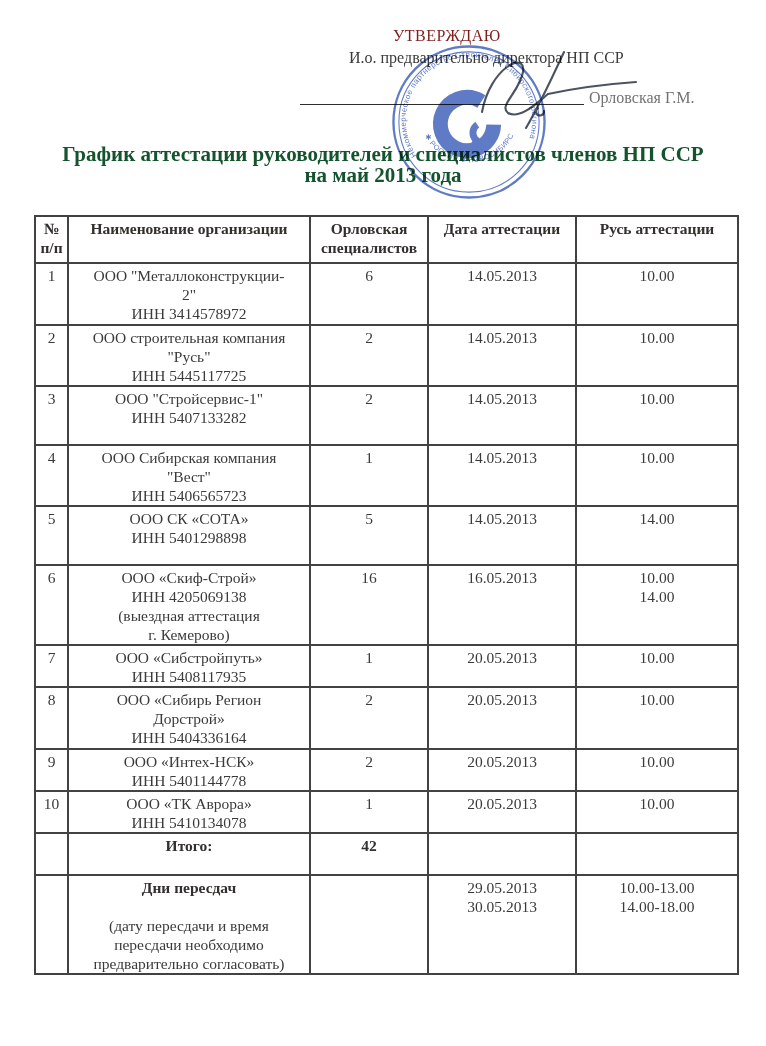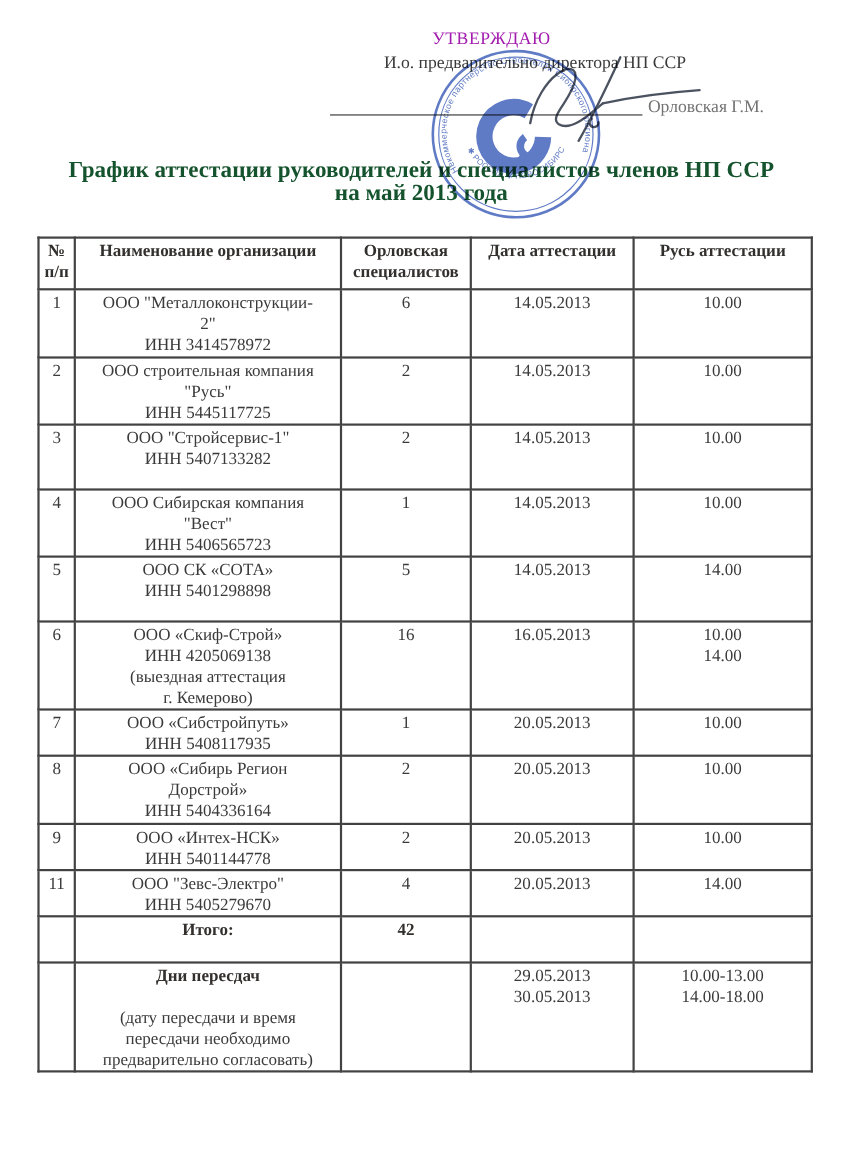--- a/index.html
+++ b/index.html
@@ -3,21 +3,21 @@
 <meta charset="utf-8">
 <style>
   html,body{margin:0;padding:0;}
   body{
     width:766px;height:1046px;position:relative;background:#ffffff;
     font-family:"Liberation Serif","DejaVu Serif",serif;color:#333;
     overflow:hidden;
   }
   .abs{position:absolute;}
   
-  .approve{left:393px;top:27px;font-size:16px;color:#a21caf;letter-spacing:.5px;}
+  .approve{left:393px;top:27px;font-size:16px;color:#7f1d1d;letter-spacing:.5px;}
   .approver-title{left:349px;top:49px;font-size:16px;color:#3a3a3a;}
   .sig-line{left:300px;top:104px;width:284px;border-top:1.6px solid #2e2e2e;height:0;}
   .approver-name{left:589px;top:89px;font-size:16px;color:#737373;}
   
   .page-title{left:0;top:144px;width:766px;text-align:center;font-weight:bold;
     font-size:21px;line-height:21px;color:#14532d;}
   
   .stamp{left:390px;top:43px;width:158px;height:158px;opacity:.88;mix-blend-mode:multiply;}
   .signature{left:468px;top:46px;width:175px;height:95px;mix-blend-mode:multiply;}
   
@@ -285,34 +285,34 @@
         </td>
         <td>
           <div class="ln">20.05.2013</div>
         </td>
         <td>
           <div class="ln">10.00</div>
         </td>
       </tr>
       <tr>
         <td>
-          <div class="ln">11</div>
-        </td>
-        <td>
-          <div class="ln">ООО "Зевс-Электро"</div>
-          <div class="ln">ИНН 5405279670</div>
-        </td>
-        <td>
-          <div class="ln">4</div>
+          <div class="ln">10</div>
+        </td>
+        <td>
+          <div class="ln">ООО «ТК Аврора»</div>
+          <div class="ln">ИНН 5410134078</div>
+        </td>
+        <td>
+          <div class="ln">1</div>
         </td>
         <td>
           <div class="ln">20.05.2013</div>
         </td>
         <td>
-          <div class="ln">14.00</div>
+          <div class="ln">10.00</div>
         </td>
       </tr>
       <tr>
         <td></td>
         <td>
           <div class="ln b">Итого:</div>
         </td>
         <td>
           <div class="ln b">42</div>
         </td>

